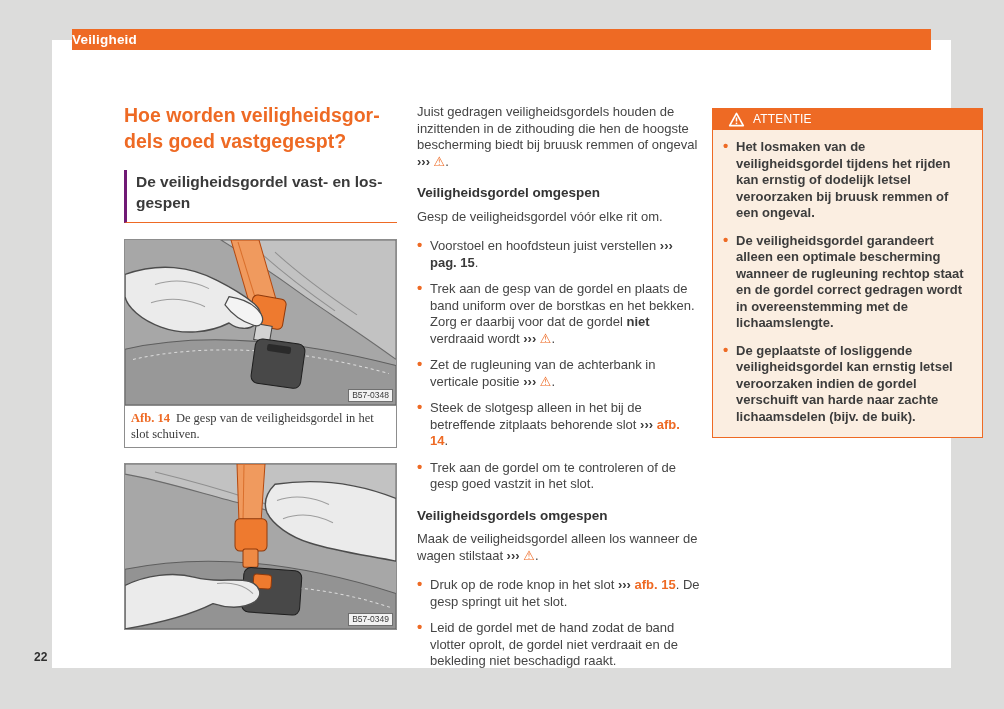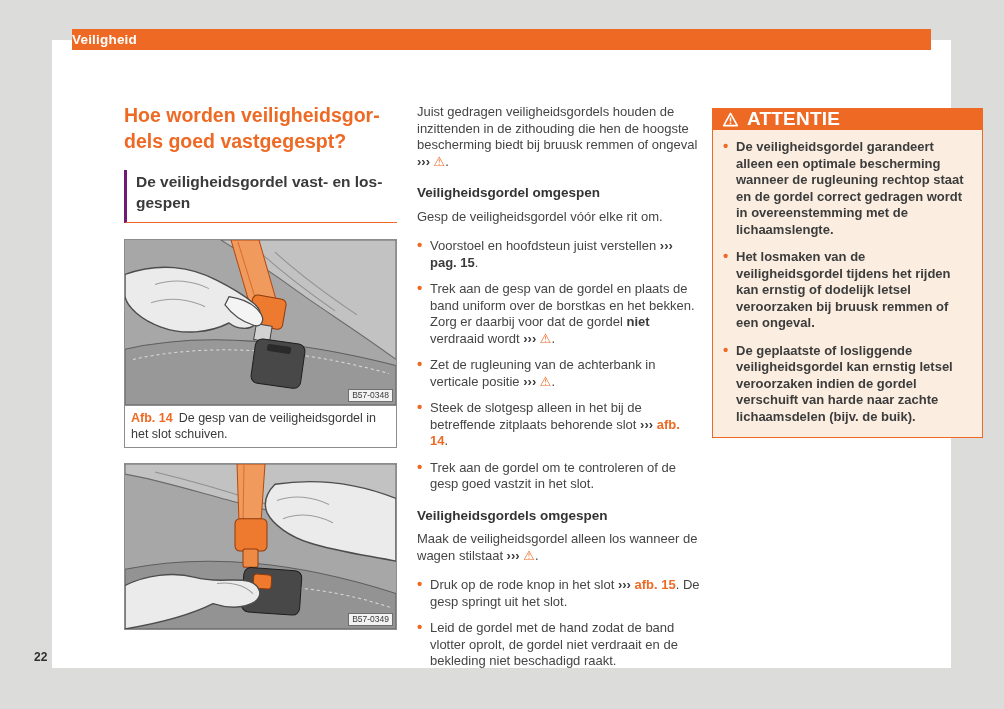--- a/index.html
+++ b/index.html
@@ -39,21 +39,21 @@
   .fig{margin:8px 0 14px 0;border:1px solid #8d8d8d;}
   .fig-img{position:relative;height:165px;background:#a7a7a7;overflow:hidden;}
   .fig-img svg{display:block;width:100%;height:100%;}
   .fig-code{
     position:absolute;right:3px;bottom:3px;
     background:#f2f2f2;border:1px solid #6f6f6f;
     font-size:8.5px;line-height:11px;padding:0 3px;color:#3a3a3a;
   }
   .fig-caption{
     border-top:1px solid #8d8d8d;background:#fff;
-    padding:4px 6px 5px 6px;font-size:12.5px;line-height:16px;color:#3a3a3a;
+    padding:4px 6px 5px 6px;font-size:12.5px;line-height:16px;color:#3a3a3a;font-family:Liberation Serif, serif;
   }
   .cap-label{color:#ee6a24;font-weight:bold;margin-right:6px;}
 
   
   .col-mid{color:#454545;font-size:13px;line-height:16.5px;}
   .body-p{margin:0 0 13px 0;}
   .mid-heading{margin:15px 0 7px 0;font-size:13.5px;color:#333;font-weight:bold;}
   ul.bullets{list-style:none;margin:0;padding:0;}
   ul.bullets li{
     position:relative;margin:0 0 10px 0;padding:0 0 0 13px;
@@ -62,22 +62,22 @@
     content:"\2022";position:absolute;left:0;top:-1px;
     color:#ee6a24;font-size:15px;font-weight:bold;
   }
   .seg-b{font-weight:bold;color:#3a3a3a;}
   .seg-o{font-weight:bold;color:#ee6a24;}
   .seg-w{color:#ee6a24;font-weight:bold;}
 
   
   .att-header{
     background:#ee6a24;color:#fff;height:22px;
-    display:flex;align-items:center;gap:8px;padding:0 10px;
-    font-size:19px;font-weight:bold;letter-spacing:.2px;
+    display:flex;align-items:center;gap:8px;padding:0 16px;
+    font-size:12px;font-weight:normal;letter-spacing:.2px;
   }
   .att-icon{display:inline-flex;align-items:center;}
   .att-body{
     background:#fbeee1;border:1px solid #ee6a24;border-top:none;
     padding:9px 10px 12px 10px;
   }
   .att-body ul{list-style:none;margin:0;padding:0;}
   .att-body li{
     position:relative;margin:0 0 11px 0;padding:0 0 0 13px;
     color:#3c3c3c;font-size:13px;line-height:16.5px;font-weight:bold;
@@ -194,22 +194,22 @@
         <svg width="17" height="15" viewBox="0 0 24 22">
           <path d="M12 2 L22 20 H2 Z" fill="none" stroke="#ffffff" stroke-width="2.4" stroke-linejoin="round"></path>
           <rect x="10.9" y="8" width="2.2" height="6" fill="#ffffff"></rect>
           <rect x="10.9" y="15.6" width="2.2" height="2.2" fill="#ffffff"></rect>
         </svg>
       </span>
       <span>ATTENTIE</span>
     </div>
     <div class="att-body">
       <ul>
+        <li>Het losmaken van de veiligheidsgordel tijdens het rijden kan ernstig of dodelijk letsel veroorzaken bij bruusk remmen of een ongeval.</li>
         <li>De veiligheidsgordel garandeert alleen een optimale bescherming wanneer de rugleuning rechtop staat en de gordel correct gedragen wordt in overeenstemming met de lichaamslengte.</li>
-        <li>Het losmaken van de veiligheidsgordel tijdens het rijden kan ernstig of dodelijk letsel veroorzaken bij bruusk remmen of een ongeval.</li>
         <li>De geplaatste of losliggende veiligheidsgordel kan ernstig letsel veroorzaken indien de gordel verschuift van harde naar zachte lichaamsdelen (bijv. de buik).</li>
       </ul>
     </div>
   </aside>
 
 </div>
 
 <div class="header-bar">
   <span>Veiligheid</span>
 </div>

